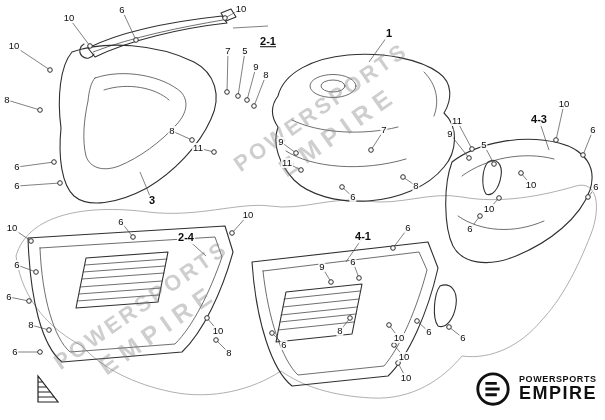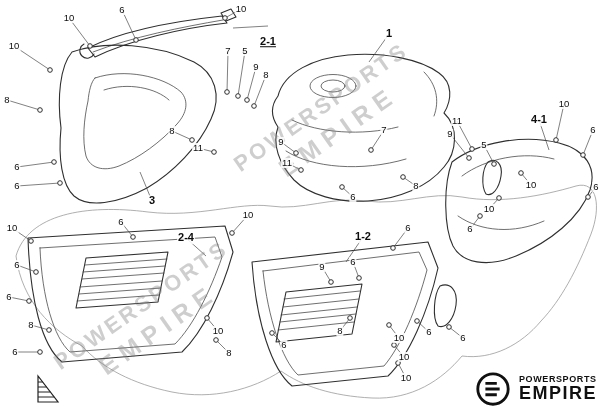--- a/index.html
+++ b/index.html
@@ -211,41 +211,41 @@
       <div class="callout" style="left: 266px; top: 75px;">8</div>
       <div class="callout" style="left: 172px; top: 131px;">8</div>
       <div class="callout" style="left: 198px; top: 148px;">11</div>
       <div class="callout" style="left: 281px; top: 142px;">9</div>
       <div class="callout" style="left: 287px; top: 163px;">11</div>
       <div class="callout major" style="left: 389px; top: 34px;">1</div>
       <div class="callout" style="left: 384px; top: 130px;">7</div>
       <div class="callout" style="left: 416px; top: 186px;">8</div>
       <div class="callout" style="left: 353px; top: 197px;">6</div>
       <div class="callout" style="left: 564px; top: 104px;">10</div>
-      <div class="callout major" style="left: 539px; top: 120px;">4-1</div>
+      <div class="callout major" style="left: 539px; top: 120px;">4-3</div>
       <div class="callout" style="left: 593px; top: 130px;">6</div>
       <div class="callout" style="left: 457px; top: 121px;">11</div>
       <div class="callout" style="left: 450px; top: 134px;">9</div>
       <div class="callout" style="left: 484px; top: 145px;">5</div>
       <div class="callout" style="left: 531px; top: 185px;">10</div>
       <div class="callout" style="left: 596px; top: 187px;">6</div>
       <div class="callout" style="left: 489px; top: 209px;">10</div>
       <div class="callout" style="left: 470px; top: 229px;">6</div>
       <div class="callout" style="left: 248px; top: 215px;">10</div>
       <div class="callout major" style="left: 186px; top: 238px;">2-4</div>
       <div class="callout" style="left: 121px; top: 222px;">6</div>
       <div class="callout" style="left: 12px; top: 228px;">10</div>
       <div class="callout" style="left: 17px; top: 265px;">6</div>
       <div class="callout" style="left: 9px; top: 297px;">6</div>
       <div class="callout" style="left: 31px; top: 325px;">8</div>
       <div class="callout" style="left: 15px; top: 352px;">6</div>
       <div class="callout" style="left: 218px; top: 331px;">10</div>
       <div class="callout" style="left: 229px; top: 353px;">8</div>
       <div class="callout" style="left: 284px; top: 345px;">6</div>
-      <div class="callout major" style="left: 363px; top: 237px;">1-2</div>
+      <div class="callout major" style="left: 363px; top: 237px;">4-1</div>
       <div class="callout" style="left: 408px; top: 228px;">6</div>
       <div class="callout" style="left: 322px; top: 267px;">9</div>
       <div class="callout" style="left: 353px; top: 262px;">6</div>
       <div class="callout" style="left: 340px; top: 331px;">8</div>
       <div class="callout" style="left: 399px; top: 338px;">10</div>
       <div class="callout" style="left: 429px; top: 332px;">6</div>
       <div class="callout" style="left: 404px; top: 357px;">10</div>
       <div class="callout" style="left: 406px; top: 378px;">10</div>
       <div class="callout" style="left: 463px; top: 338px;">6</div>
     </div>

